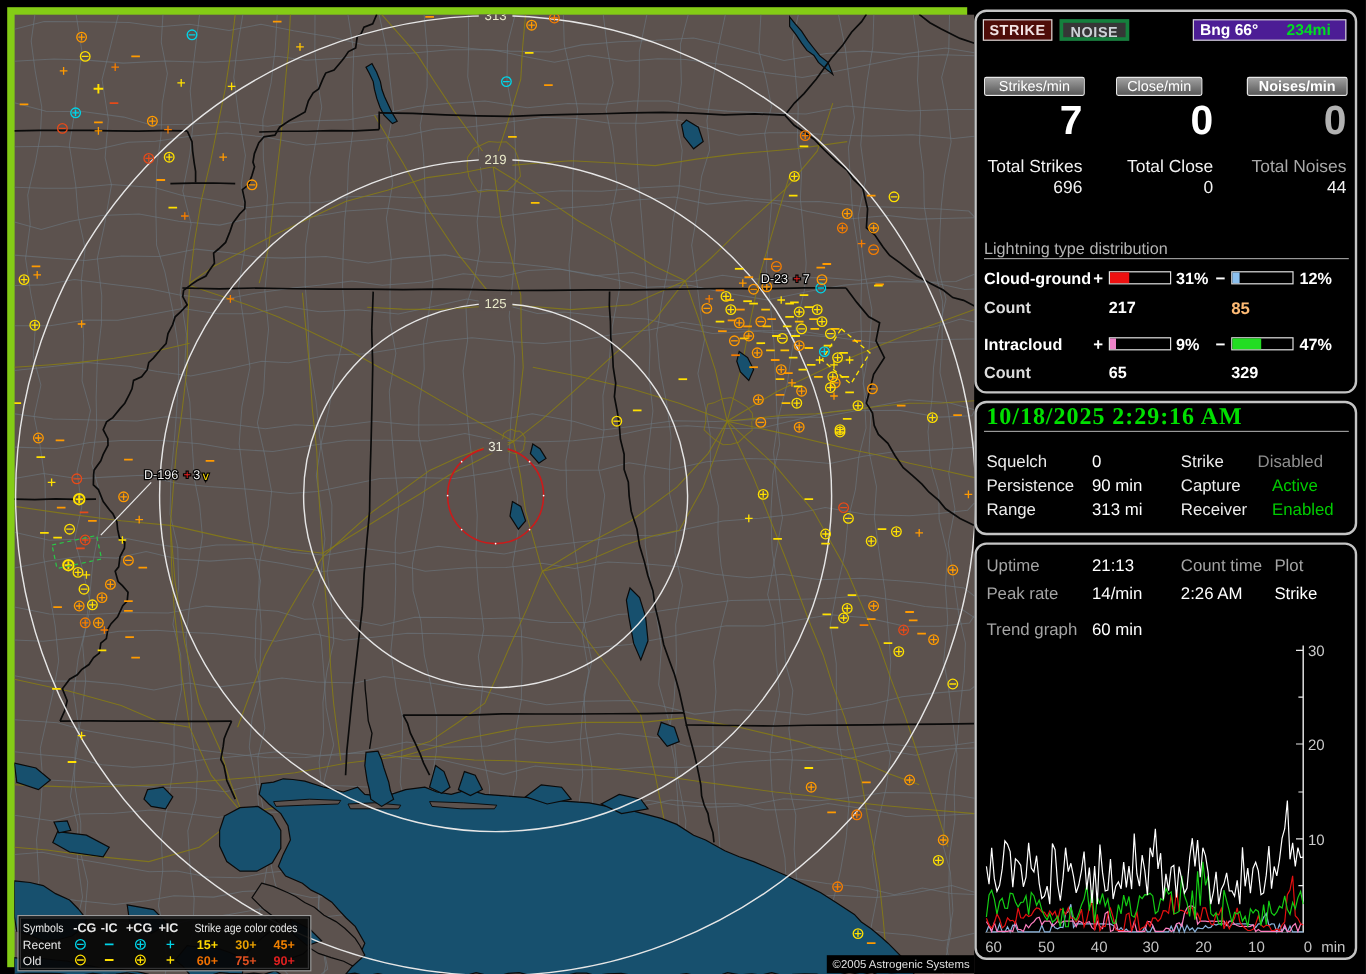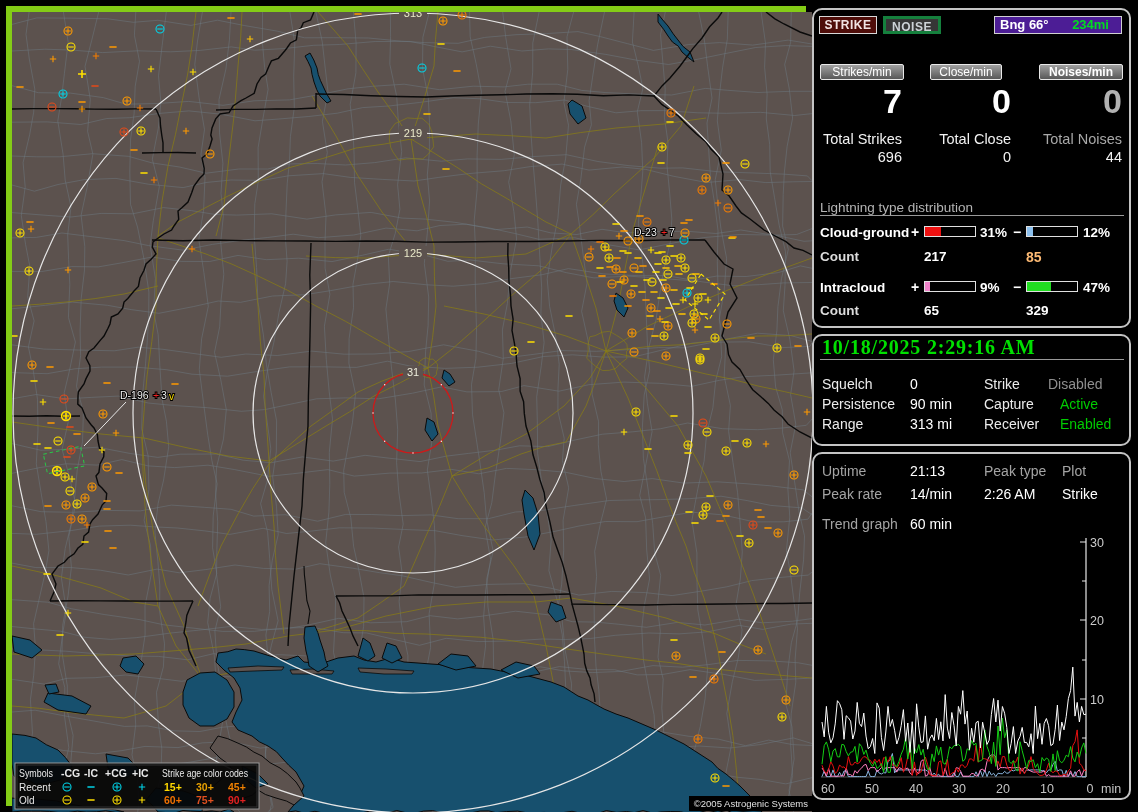--- a/index.html
+++ b/index.html
@@ -623,21 +623,21 @@
 <div class="abs" style="left:984px;top:396px;color:#ececec;font-size:14px;">Capture</div>
 <div class="abs" style="left:1060px;top:396px;color:#00cc00;font-size:14px;">Active</div>
 
 <div class="abs" style="left:822px;top:416px;color:#ececec;font-size:14px;">Range</div>
 <div class="abs" style="left:910px;top:416px;color:#fff;font-size:14px;">313 mi</div>
 <div class="abs" style="left:984px;top:416px;color:#ececec;font-size:14px;">Receiver</div>
 <div class="abs" style="left:1060px;top:416px;color:#00cc00;font-size:14px;">Enabled</div>
 
 <div class="abs" style="left:822px;top:463px;color:#a4a4a4;font-size:14px;">Uptime</div>
 <div class="abs" style="left:910px;top:463px;color:#fff;font-size:14px;">21:13</div>
-<div class="abs" style="left:984px;top:463px;color:#a4a4a4;font-size:14px;">Peak type</div>
+<div class="abs" style="left:984px;top:463px;color:#a4a4a4;font-size:14px;">Count time</div>
 <div class="abs" style="left:1062px;top:463px;color:#a4a4a4;font-size:14px;">Plot</div>
 
 <div class="abs" style="left:822px;top:486px;color:#a4a4a4;font-size:14px;">Peak rate</div>
 <div class="abs" style="left:910px;top:486px;color:#fff;font-size:14px;">14/min</div>
 <div class="abs" style="left:984px;top:486px;color:#fff;font-size:14px;">2:26 AM</div>
 <div class="abs" style="left:1062px;top:486px;color:#fff;font-size:14px;">Strike</div>
 
 <div class="abs" style="left:822px;top:516px;color:#a4a4a4;font-size:14px;">Trend graph</div>
 <div class="abs" style="left:910px;top:516px;color:#fff;font-size:14px;">60 min</div>
 

